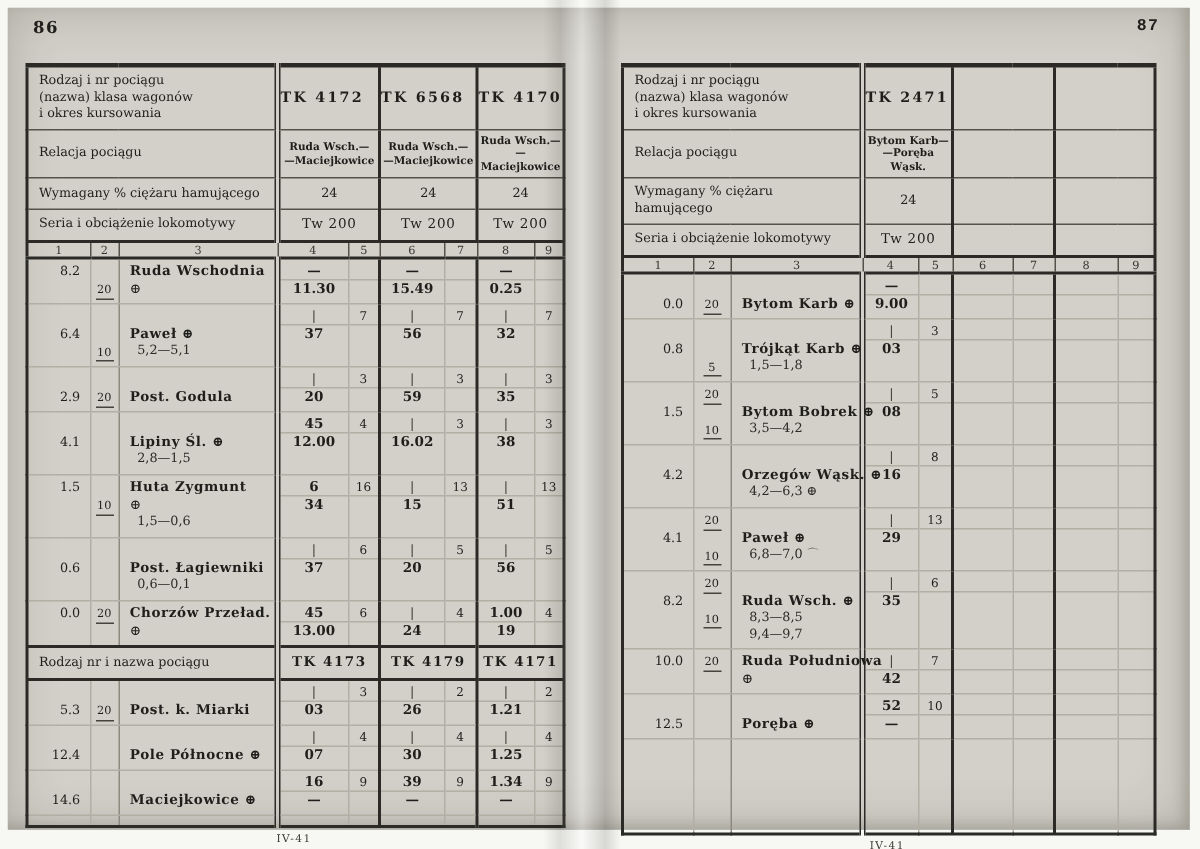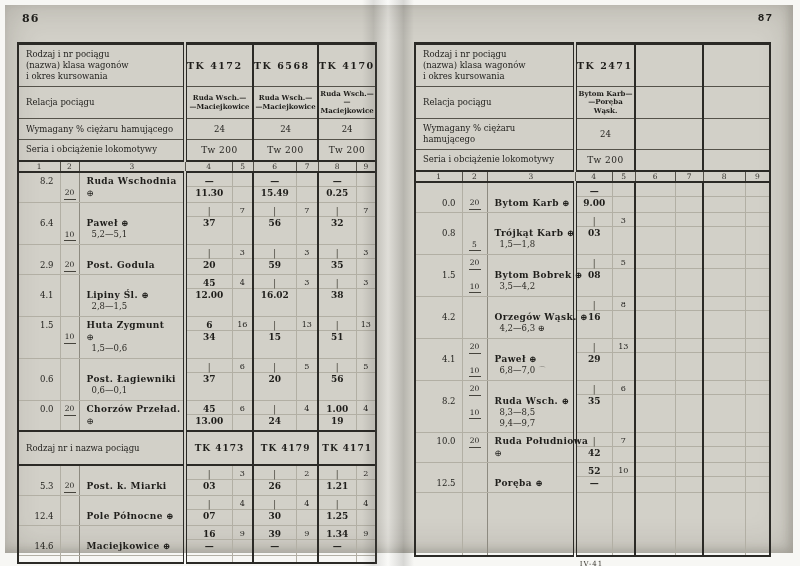--- a/index.html
+++ b/index.html
@@ -61,21 +61,21 @@
   .c6{border-right:1px solid var(--faint);}
   .c7{border-right:2px solid var(--line);}
   .c8{border-right:1px solid var(--faint);}
   .c9{border-right:none;}
   .c5,.c7,.c9{text-align:center;font-size:8px;}
   .tv{font-weight:bold;}
   .bar{font-weight:normal;font-size:8.5px;color:#3a382f;}
 
   
   .midrow td{border-top:2px solid var(--line);border-bottom:2px solid var(--line);
-             height:34px;vertical-align:middle;}
+             height:22px;vertical-align:middle;}
   .midlabel{font-size:8.5px;padding-left:7px;text-align:left;}
   .midtrain{font-size:9px;font-weight:bold;letter-spacing:1px;text-align:center;}
 
   tr.filler td{border-bottom:none;}
   .fill-sm td{height:8px;}
   .fill-lg td{height:64px;}
 
   .footer{font-size:7px;letter-spacing:1px;text-align:center;color:#3c3a33;margin-top:3px;}
   .ft-l{width:358px;margin-left:12px;}
   .ft-r{width:355px;margin-left:24px;}

